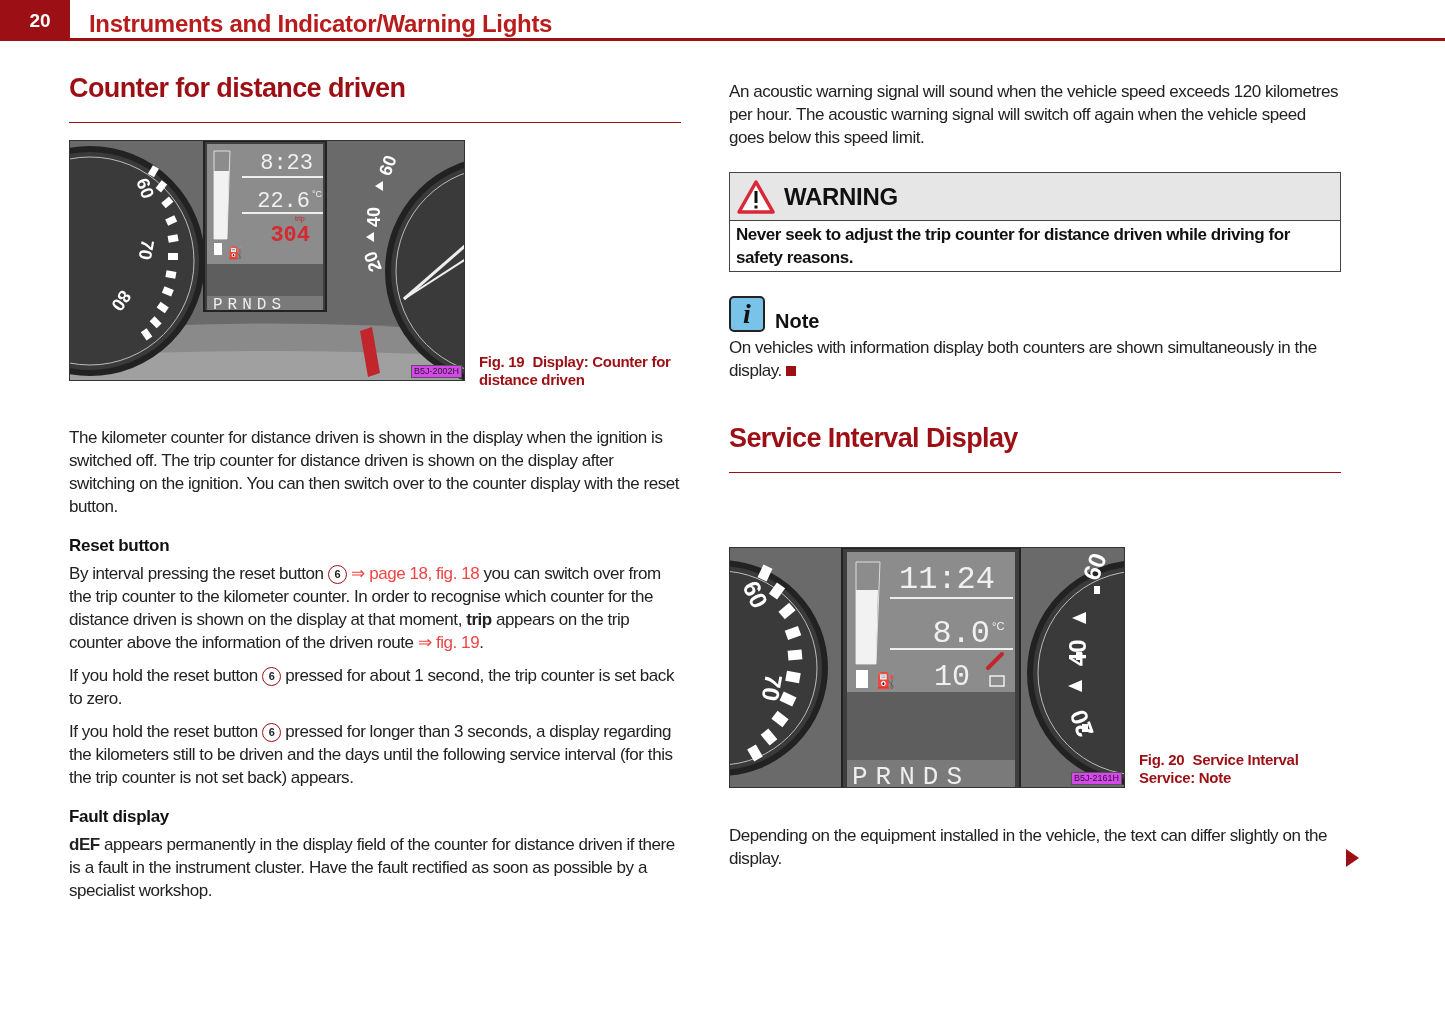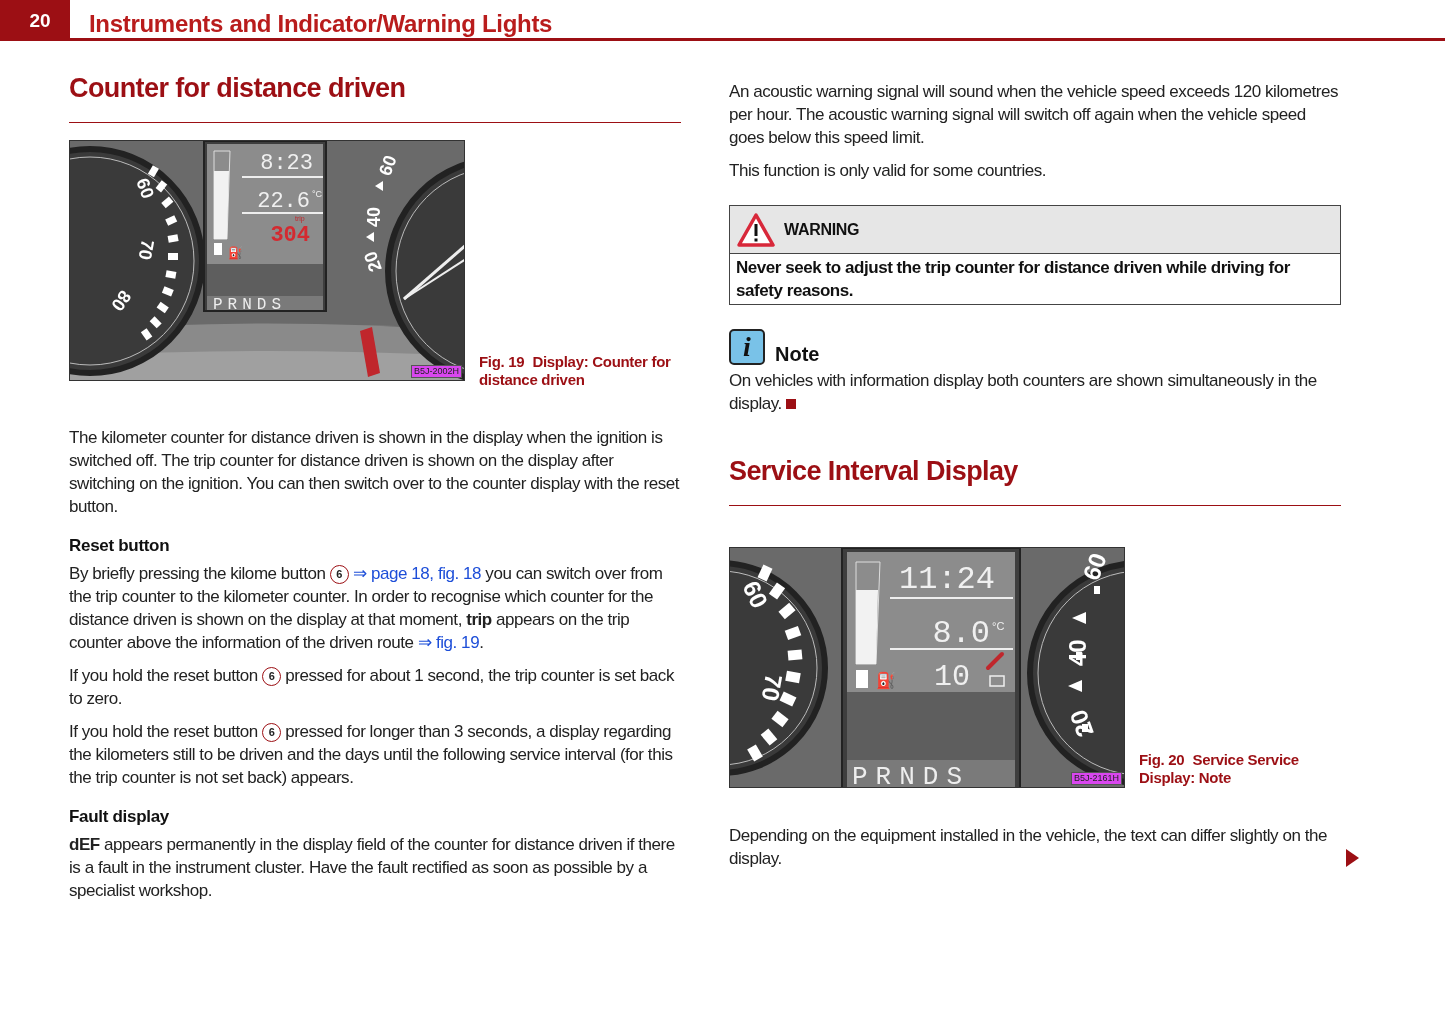--- a/index.html
+++ b/index.html
@@ -14,36 +14,36 @@
     .head-rule { position: absolute; left: 70px; top: 38px; width: 1375px; height: 3px; background: #9c0f14; }
 
     .col { position: absolute; }
     .col-left { left: 69px; top: 70px; width: 612px; }
     .col-right { left: 729px; top: 70px; width: 612px; }
 
     h1.sec { font-size: 27px; color: #9c0f14; font-weight: bold; letter-spacing: -0.6px; line-height: 36px;
       border-bottom: 1.5px solid #9c0f14; padding-bottom: 16px; }
     h2.sub { font-size: 17px; font-weight: bold; color: #111; letter-spacing: -0.3px; line-height: 23px; }
     p.body { font-size: 17px; line-height: 23px; color: #222; letter-spacing: -0.45px; }
-    .red { color: #1d4ed8; }
+    .red { color: #ef4444; }
     .circ { display: inline-block; width: 19px; height: 19px; border: 1.5px solid #9c0f14; border-radius: 50%;
       font-size: 11px; font-weight: bold; text-align: center; line-height: 16px; color: #222; vertical-align: 1px; }
 
     
     .fig { position: absolute; border: 1px solid #333; background: #5a5a5a; overflow: hidden; }
     .fig svg { display: block; }
     .fig-code { position: absolute; right: 2px; bottom: 2px; background: #d946ef; border: 1px solid #555;
       font-size: 9px; padding: 0 2px; color: #222; line-height: 11px; font-family: "Liberation Sans", sans-serif; }
     .caption { position: absolute; font-size: 15px; font-weight: bold; color: #9c0f14; line-height: 18px; letter-spacing: -0.3px; }
     .caption .figno { margin-right: 8px; }
 
     
     .warn-box { border: 1.5px solid #444; width: 612px; }
     .warn-head { background: #e6e6e6; height: 48px; border-bottom: 1.5px solid #444; display: flex; align-items: center; padding-left: 6px; }
-    .warn-title { font-size: 16px; font-weight: bold; margin-left: 8px; letter-spacing: -0.3px; color: #111; }
+    .warn-title { font-size: 24px; font-weight: bold; margin-left: 8px; letter-spacing: -0.3px; color: #111; }
     .warn-body { padding: 2px 6px 2px 6px; font-size: 17px; font-weight: bold; line-height: 23px; letter-spacing: -0.45px; color: #111; }
 
     .note-head { display: flex; align-items: flex-end; }
     .note-icon { width: 36px; height: 36px; border: 2px solid #222; border-radius: 5px; background: #79c2e8;
       font-family: "Liberation Serif", serif; font-style: italic; font-weight: bold; font-size: 28px; text-align: center; line-height: 32px; color: #111; }
     .note-title { font-size: 20px; font-weight: bold; margin-left: 10px; line-height: 22px; color: #111; }
     .end-square { display: inline-block; width: 10px; height: 10px; background: #9c0f14; margin-left: 4px; vertical-align: 0px; }
 
     .next-arrow { position: absolute; left: 1346px; top: 849px; width: 0; height: 0;
       border-top: 9px solid transparent; border-bottom: 9px solid transparent; border-left: 13px solid #9c0f14; }
@@ -123,39 +123,38 @@
 </div>
 <div class="caption" style="left:479px; top:353px; width:210px;">
   <span class="figno">Fig. 19</span><span>Display: Counter for distance driven</span>
 </div>
 
 <div class="col" style="left:69px; top:416px; width:612px;">
   <p class="body" style="margin-top:10px;">The kilometer counter for distance driven is shown in the display when the ignition is switched off. The trip counter for distance driven is shown on the display after switching on the ignition. You can then switch over to the counter display with the reset button.</p>
 
   <h2 class="sub" style="margin-top:16px;">Reset button</h2>
   <p class="body" style="margin-top:5px;">
-    <span>By briefly pressing the kilome button </span><span class="circ">6</span>
+    <span>By interval pressing the reset button </span><span class="circ">6</span>
     <a class="red">⇒ page 18, fig. 18</a><span> you can switch over from the trip counter to the kilometer counter. In order to recognise which counter for the distance driven is shown on the display at that moment, </span><b>trip</b><span> appears on the trip counter above the information of the driven route </span><a class="red">⇒ fig. 19</a><span>.</span>
   </p>
   <p class="body" style="margin-top:10px;">
     <span>If you hold the reset button </span><span class="circ">6</span><span> pressed for about 1 second, the trip counter is set back to zero.</span>
   </p>
   <p class="body" style="margin-top:10px;">
     <span>If you hold the reset button </span><span class="circ">6</span><span> pressed for longer than 3 seconds, a display regarding the kilometers still to be driven and the days until the following service interval (for this the trip counter is not set back) appears.</span>
   </p>
 
   <h2 class="sub" style="margin-top:16px;">Fault display</h2>
   <p class="body" style="margin-top:5px;">
     <b>dEF</b><span> appears permanently in the display field of the counter for distance driven if there is a fault in the instrument cluster. Have the fault rectified as soon as possible by a specialist workshop.</span>
   </p>
 </div>
 
 <div class="col col-right" style="top:75px;">
   <p class="body" style="margin-top:5px;">An acoustic warning signal will sound when the vehicle speed exceeds 120 kilome­tres per hour. The acoustic warning signal will switch off again when the vehicle speed goes below this speed limit.</p>
-  <p class="body" style="margin-top:10px;">This function is only valid for some countries.</p>
 
   <div class="warn-box" style="margin-top:23px;">
     <div class="warn-head">
       <svg width="40" height="36" viewBox="0 0 40 36">
         <path d="M20 3 L37 33 L3 33 Z" fill="#fff" stroke="#d8283a" stroke-width="3.5" stroke-linejoin="round"></path>
         <rect x="18.5" y="12" width="3" height="12" fill="#111"></rect>
         <rect x="18.5" y="26.5" width="3" height="3" fill="#111"></rect>
       </svg>
       <span class="warn-title">WARNING</span>
     </div>
@@ -221,17 +220,17 @@
     <text x="364" y="185" fill="#fff" font-size="24" font-weight="bold" transform="rotate(-110 364 185)">20</text>
     <polygon points="342,70 356,64 356,76" fill="#fff"></polygon>
     <polygon points="338,138 352,132 352,144" fill="#fff"></polygon>
     <rect x="364" y="38" width="6" height="8" fill="#fff"></rect>
     <rect x="346" y="104" width="6" height="8" fill="#fff"></rect>
     <rect x="352" y="176" width="6" height="8" fill="#fff"></rect>
   </svg>
   <div class="fig-code">B5J-2161H</div>
 </div>
 <div class="caption" style="left:1139px; top:751px; width:200px;">
-  <span class="figno">Fig. 20</span><span>Service Service Display: Note</span>
+  <span class="figno">Fig. 20</span><span>Service Interval Service: Note</span>
 </div>
 
 <p class="body" style="position:absolute; left:729px; top:824px; width:612px;">Depending on the equipment installed in the vehicle, the text can differ slightly on the display.</p>
 <div class="next-arrow"></div>
 
 </body></html>

